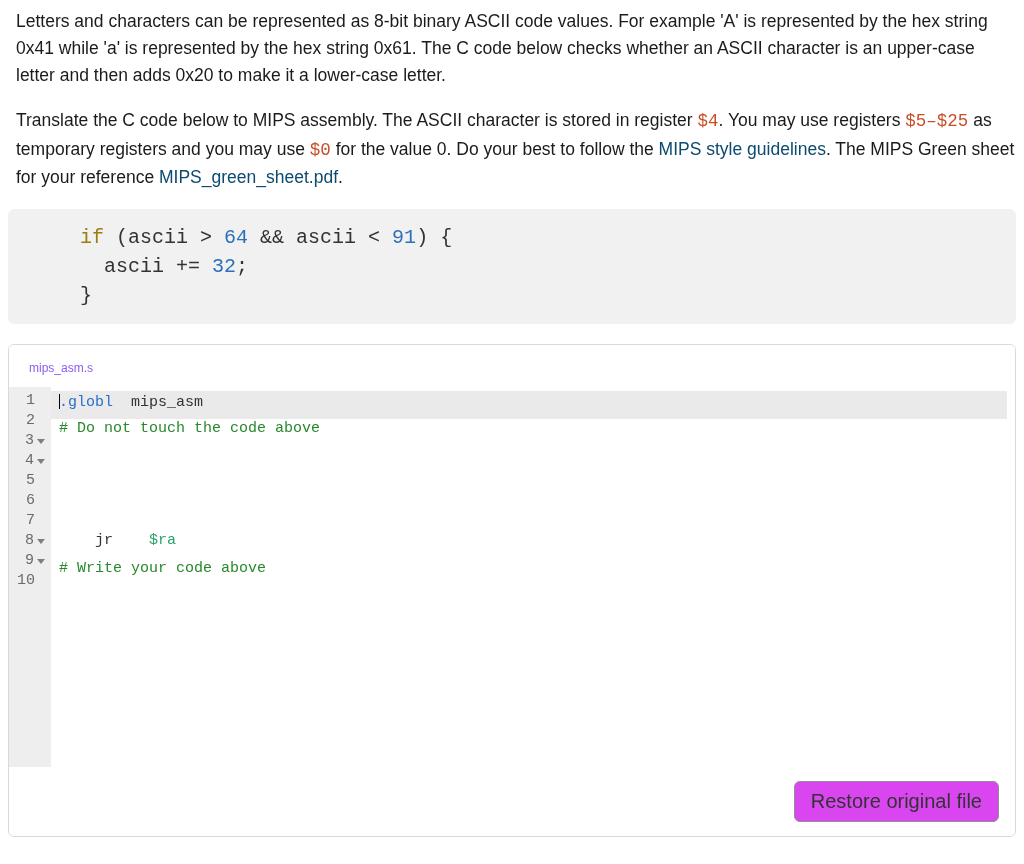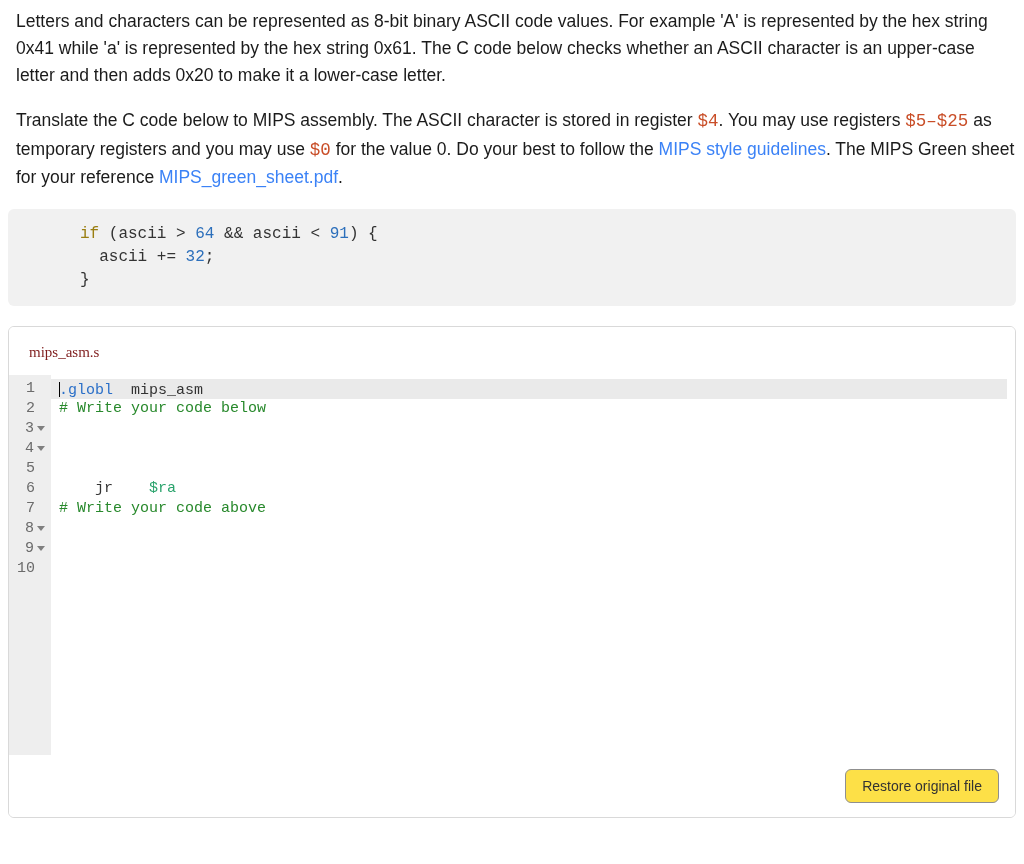--- a/index.html
+++ b/index.html
@@ -8,49 +8,48 @@
     font-family: -apple-system, BlinkMacSystemFont, "Segoe UI", Helvetica, Arial, sans-serif;
     color: #1b1b1b;
     background: #ffffff;
     width: 1024px;
     padding: 8px 8px 20px 8px;
     font-size: 17.5px;
     line-height: 1.55;
   }
   p { margin: 0 0 18px 8px; }
   .reg { color: #c94e28; font-family: "SFMono-Regular", Consolas, "Liberation Mono", Menlo, monospace; }
-  a.link { color: #3b82f6; text-decoration: none; }
+  a.link { color: #0c4a6e; text-decoration: none; }
 
   .code-block {
     background: #f1f1f1;
     border-radius: 6px;
     padding: 14px 14px 14px 72px;
     margin: 12px 0 20px 0;
     font-family: "SFMono-Regular", Consolas, "Liberation Mono", Menlo, monospace;
-    font-size: 16px;
+    font-size: 20px;
     line-height: 1.45;
     white-space: pre;
   }
   .kw   { color: #9a7e10; }
   .id   { color: #333; }
   .op   { color: #333; }
   .num  { color: #2c6fbb; }
   .pun  { color: #333; }
 
   .editor-card {
     border: 1px solid #d9d9d9;
     border-radius: 6px;
     overflow: hidden;
   }
   .editor-header {
     padding: 14px 20px 10px 20px;
-    font-size: 15px;
-    color: #7f1d1d;
+    font-size: 12px;
+    color: #8b5cf6;
     background: #ffffff;
-    font-family: Liberation Serif, serif;
   }
   .editor-body {
     display: flex;
     background: #ffffff;
     height: 380px;
   }
   .gutter {
     background: #eeeeee;
     color: #6b6b6b;
     text-align: right;
@@ -71,21 +70,21 @@
     border-top: 5px solid #7f7f7f;
   }
   .codearea {
     flex:1;
     padding: 4px 8px 0 8px;
     font-family: "SFMono-Regular", Consolas, "Liberation Mono", Menlo, monospace;
     font-size: 15px;
     line-height: 20px;
     position: relative;
   }
-  .codearea .line { height:20px; white-space: pre; }
+  .codearea .line { height:28px; white-space: pre; }
   .codearea .line.active { background: #eaeaea; margin-left:-8px; padding-left:8px;}
   .tok-dir  { color: #2a6fc8; }
   .tok-com  { color: #28892c; }
   .tok-reg  { color: #2aa36c; }
   .tok-plain{ color: #333; }
   .cursor {
     display:inline-block;
     width:1px; height:15px;
     background:#000;
     position:relative; top:3px;
@@ -93,25 +92,25 @@
   }
 
   .editor-footer {
     display:flex;
     justify-content:flex-end;
     padding: 14px 16px;
     background:#ffffff;
   }
   .btn-restore {
     border: 1px solid #8f8f8f;
-    background: #fde047;
+    background: #d946ef;
     color: #333;
     padding: 8px 16px;
     border-radius: 6px;
-    font-size: 14px;
+    font-size: 20px;
     cursor: pointer;
   }
 </style>
 </head>
 <body>
 
 <p>Letters and characters can be represented as 8-bit binary ASCII code values. For example 'A' is represented by the hex string 0x41 while 'a' is represented by the hex string 0x61. The C code below checks whether an ASCII character is an upper-case letter and then adds 0x20 to make it a lower-case letter.</p>
 
 <p>
   <span>Translate the C code below to MIPS assembly. The ASCII character is stored in register </span><span class="reg">$4</span><span>. You may use registers </span><span class="reg">$5–$25</span><span> as temporary registers and you may use </span><span class="reg">$0</span><span> for the value 0. Do your best to follow the </span><a href="#" class="link">MIPS style guidelines</a><span>. The MIPS Green sheet for your reference </span><a href="#" class="link">MIPS_green_sheet.pdf</a><span>.</span>
@@ -163,21 +162,21 @@
           <span class="fold"></span>
         </div>
       <div class="row">
           <span>10</span>
           <span style="width:10px;display:inline-block"></span>
         </div>
     </div>
 
     <div class="codearea">
       <div class="line active"><span class="cursor"></span><span class="tok-dir">.globl</span><span class="tok-plain">  mips_asm</span></div>
-      <div class="line"><span class="tok-com"># Write your code below</span></div>
+      <div class="line"><span class="tok-com"># Do not touch the code above</span></div>
       <div class="line"></div>
       <div class="line"></div>
       <div class="line"></div>
       <div class="line"><span class="tok-plain">    jr    </span><span class="tok-reg">$ra</span></div>
       <div class="line"><span class="tok-com"># Write your code above</span></div>
     </div>
   </div>
 
   <div class="editor-footer">
     <button class="btn-restore">Restore original file</button>

